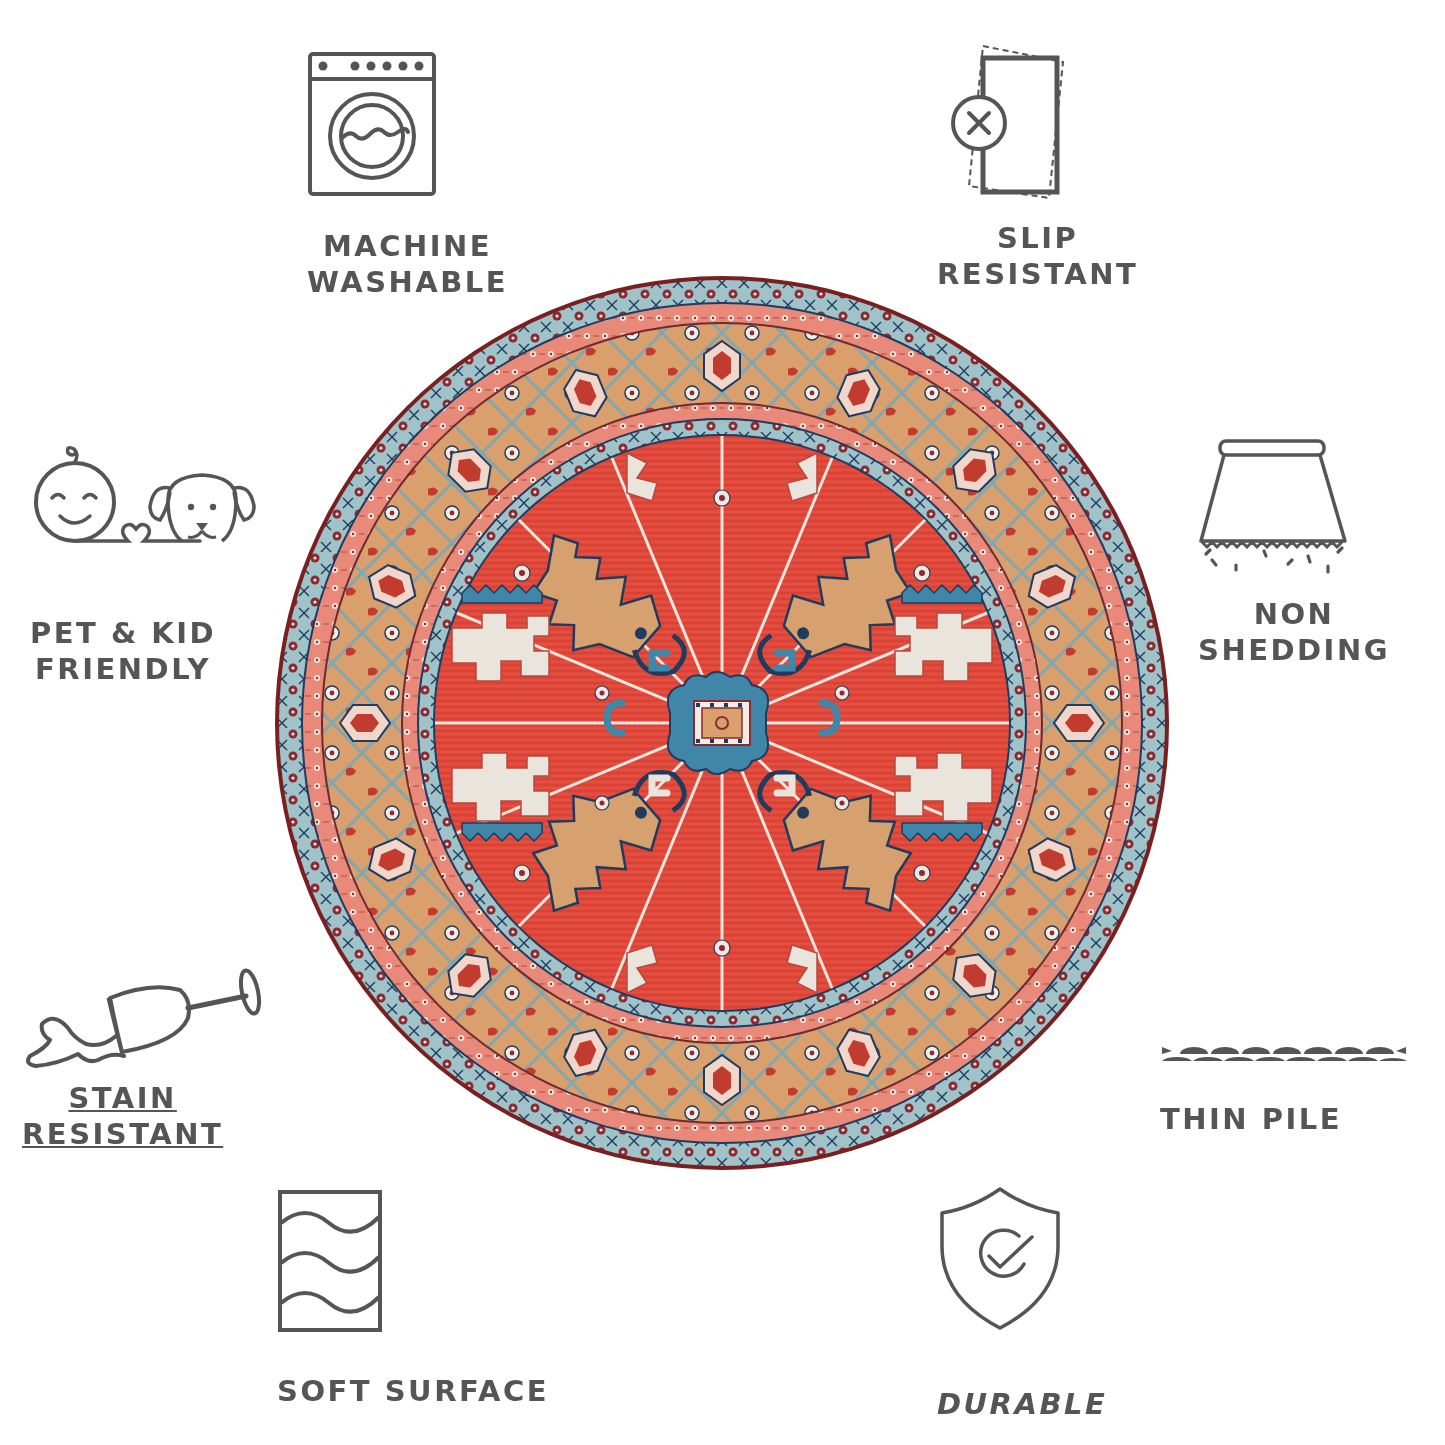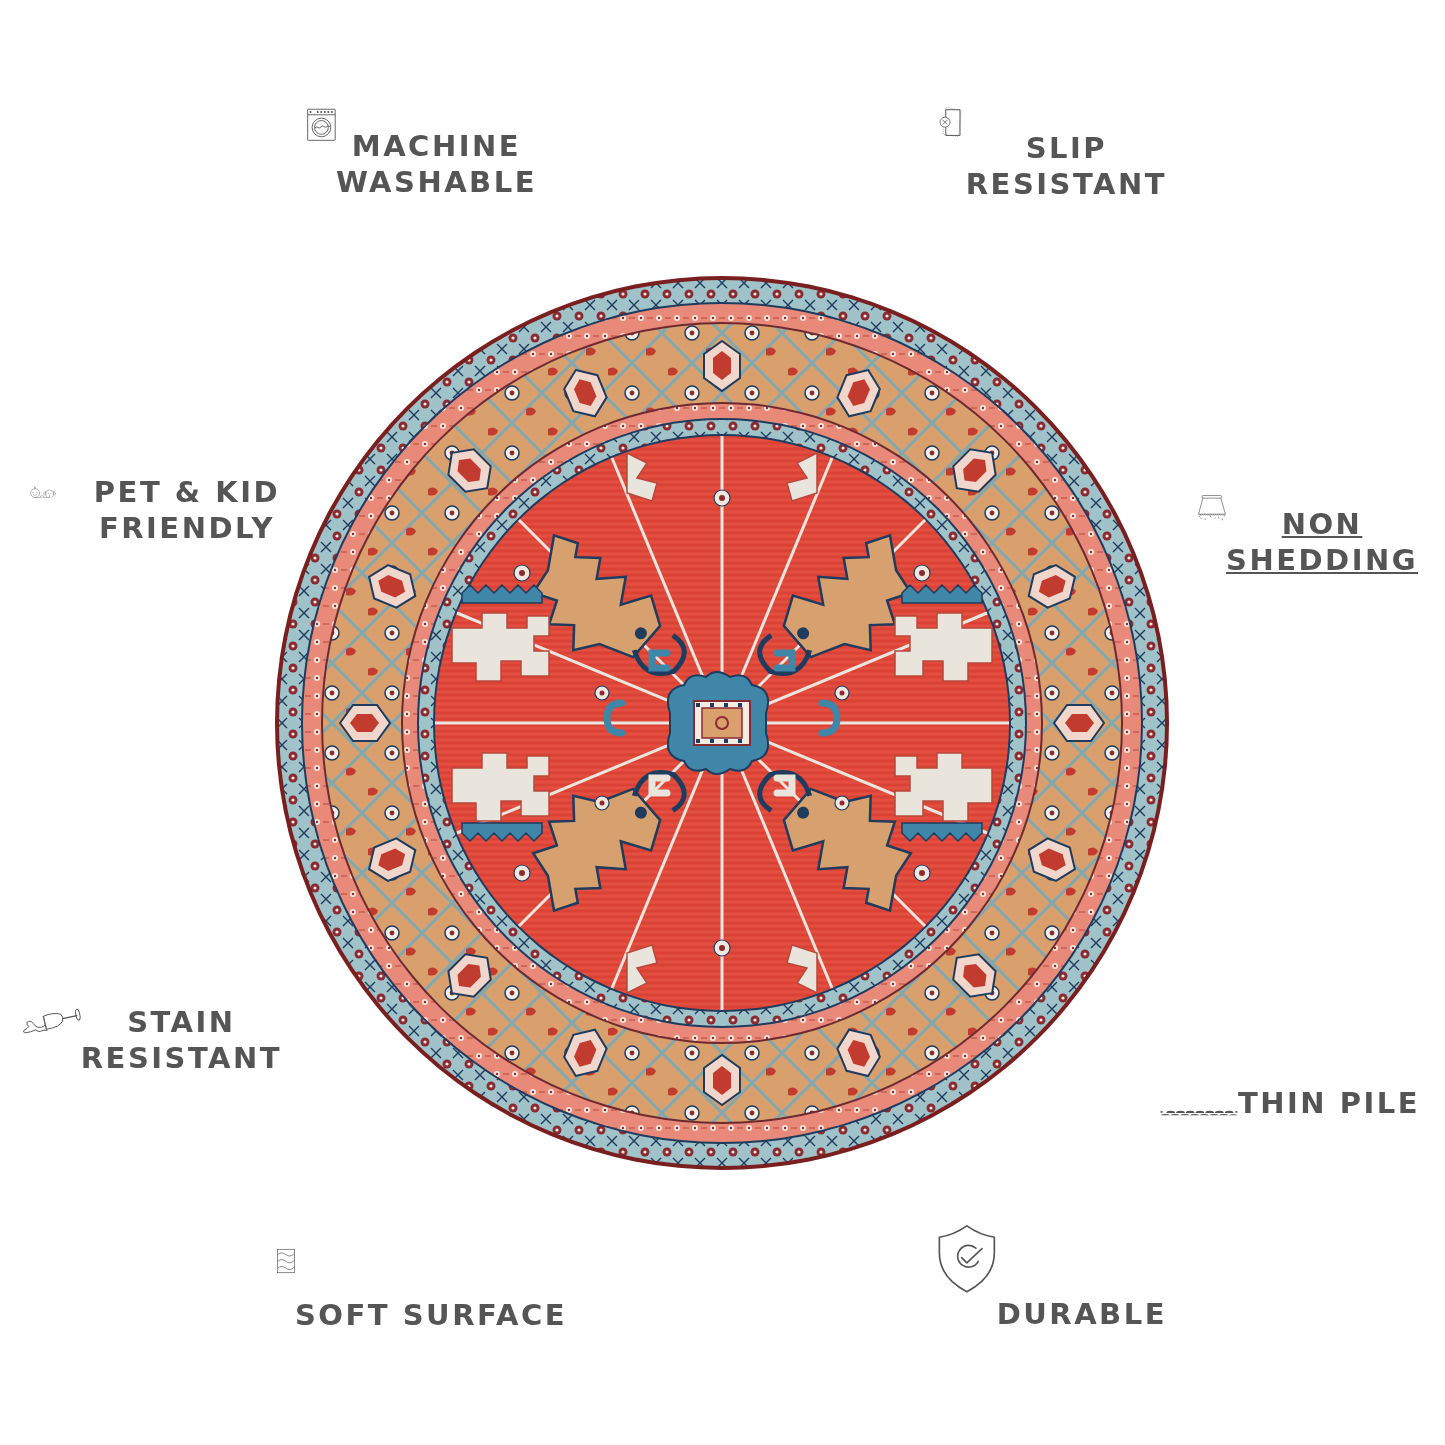--- a/index.html
+++ b/index.html
@@ -1,18 +1,18 @@
 <!DOCTYPE html>
 <html><head>
   <meta charset="utf-8">
   <style>
     html, body { margin: 0; padding: 0; background: #ffffff; }
     body { width: 1445px; height: 1445px; position: relative; overflow: hidden;
       font-family: "DejaVu Sans", "Liberation Sans", sans-serif; }
-    .feature { position: absolute; display: flex; flex-direction: row; align-items: flex-end; }
+    .feature { position: absolute; display: flex; flex-direction: column; align-items: flex-start; }
     .feature svg { display: block; }
     .label { color: #555555; font-weight: bold; font-size: 29px; letter-spacing: 2.5px;
       text-align: center; line-height: 36px; text-transform: uppercase; }
     .label span { display: block; white-space: nowrap; }
     #rug { position: absolute; left: 274px; top: 273px; }
   </style>
 </head>
 <body>
 
 <div class="feature" style="left:307px; top:50px; width:230px;">
@@ -83,39 +83,39 @@
       <line x1="8" y1="116" x2="12" y2="112"></line>
       <line x1="14" y1="122" x2="18" y2="127"></line>
       <line x1="38" y1="127" x2="38" y2="132"></line>
       <line x1="66" y1="113" x2="68" y2="118"></line>
       <line x1="90" y1="126" x2="94" y2="122"></line>
       <line x1="110" y1="118" x2="112" y2="124"></line>
       <line x1="130" y1="128" x2="130" y2="134"></line>
       <line x1="140" y1="114" x2="144" y2="110"></line>
     </g>
   </svg>
-  <div class="label" style="margin-top:32px;text-decoration:underline;">
+  <div class="label" style="margin-top:18px;">
     <span>NON</span>
     <span>SHEDDING</span>
   </div>
 </div>
 
 <div class="feature" style="left:22px; top:968px; width:260px;">
   <svg width="240" height="108" viewBox="0 0 240 108">
 
     <path d="M88 30 q40 -16 70 -8 q12 10 8 28 q-10 24 -66 34 q-6 -24 -12 -54 z" fill="none" stroke="#555" stroke-width="4" stroke-linejoin="round"></path>
     <path d="M86 30 q6 26 14 56" fill="none" stroke="#555" stroke-width="3"></path>
 
     <path d="M166 40 L224 28" stroke="#555" stroke-width="5" stroke-linecap="round"></path>
 
     <ellipse cx="228" cy="24" rx="8" ry="22" transform="rotate(-12 228 24)" fill="none" stroke="#555" stroke-width="4"></ellipse>
 
     <path d="M94 68 q-14 12 -30 8 q-12 -6 -18 -16 q-14 -16 -26 -4 q-2 10 8 16 q-4 8 -20 16 q-6 8 6 10 q22 -2 42 -12 q10 10 20 6 q14 -8 26 -4" fill="none" stroke="#555" stroke-width="4" stroke-linejoin="round" stroke-linecap="round"></path>
   </svg>
-  <div class="label" style="margin-top:16px;">
+  <div class="label" style="margin-top:4px;text-decoration:underline;">
     <span>STAIN</span>
     <span>RESISTANT</span>
   </div>
 </div>
 
 <div class="feature" style="left:1160px; top:1046px; width:260px;">
   <svg width="248" height="16" viewBox="0 0 248 16">
     <g fill="#555">
       <path d="M2 1 L12 5 L2 8 Z"></path>
       <path d="M20 8 a14 7 0 0 1 28 0 Z"></path>
@@ -152,21 +152,21 @@
     <span>SOFT SURFACE</span>
   </div>
 </div>
 
 <div class="feature" style="left:937px; top:1186px; width:230px;">
   <svg width="126" height="146" viewBox="0 0 126 146">
     <path d="M63 3 Q90 22 121 27 V60 Q121 112 63 142 Q5 112 5 60 V27 Q36 22 63 3 Z" fill="none" stroke="#555" stroke-width="3.5" stroke-linejoin="round"></path>
     <path d="M82 50 A23 23 0 1 0 87 78" fill="none" stroke="#555" stroke-width="3.5" stroke-linecap="round"></path>
     <path d="M52 70 L63 81 L95 51" fill="none" stroke="#555" stroke-width="3.5" stroke-linecap="round" stroke-linejoin="round"></path>
   </svg>
-  <div class="label" style="margin-top:20px;">
+  <div class="label" style="margin-top:54px;font-style:italic;">
     <span>DURABLE</span>
   </div>
 </div>
 
 <svg id="rug" width="896" height="900" viewBox="-448 -450 896 900">
   <defs>
     <pattern id="flowerBand" width="22" height="22" patternUnits="userSpaceOnUse">
       <rect width="22" height="22" fill="#9fc3c8"></rect>
       <circle cx="11" cy="11" r="4.5" fill="#8a2b33"></circle>
       <circle cx="11" cy="11" r="1.6" fill="#f4e8e0"></circle>

